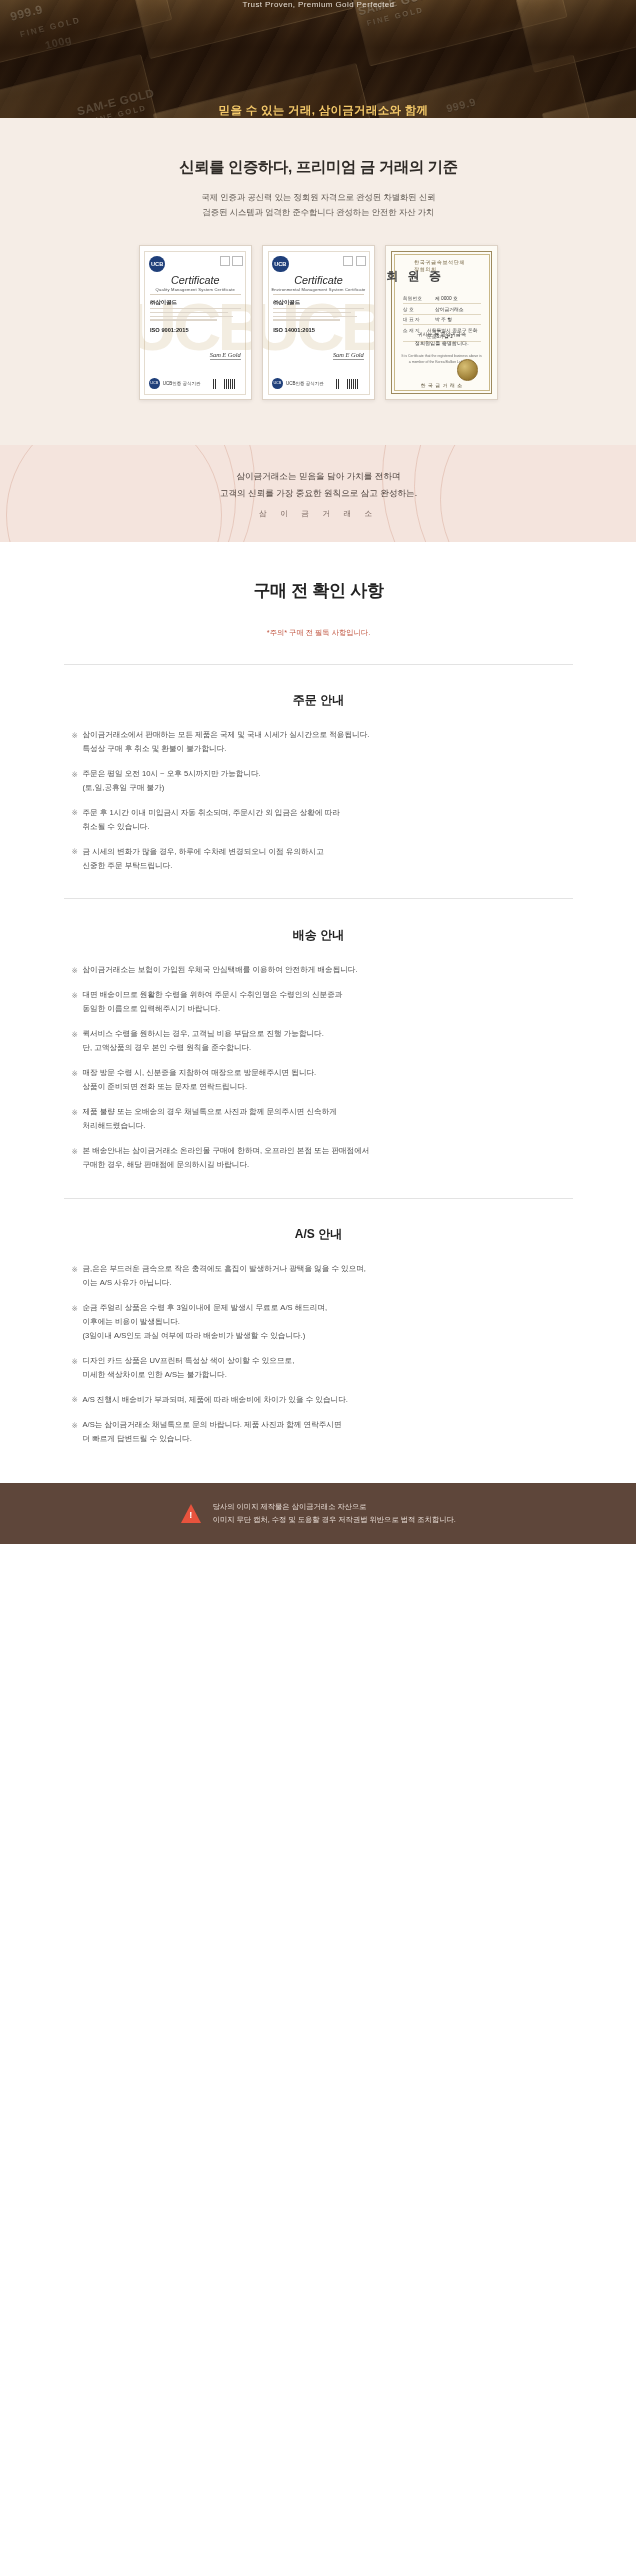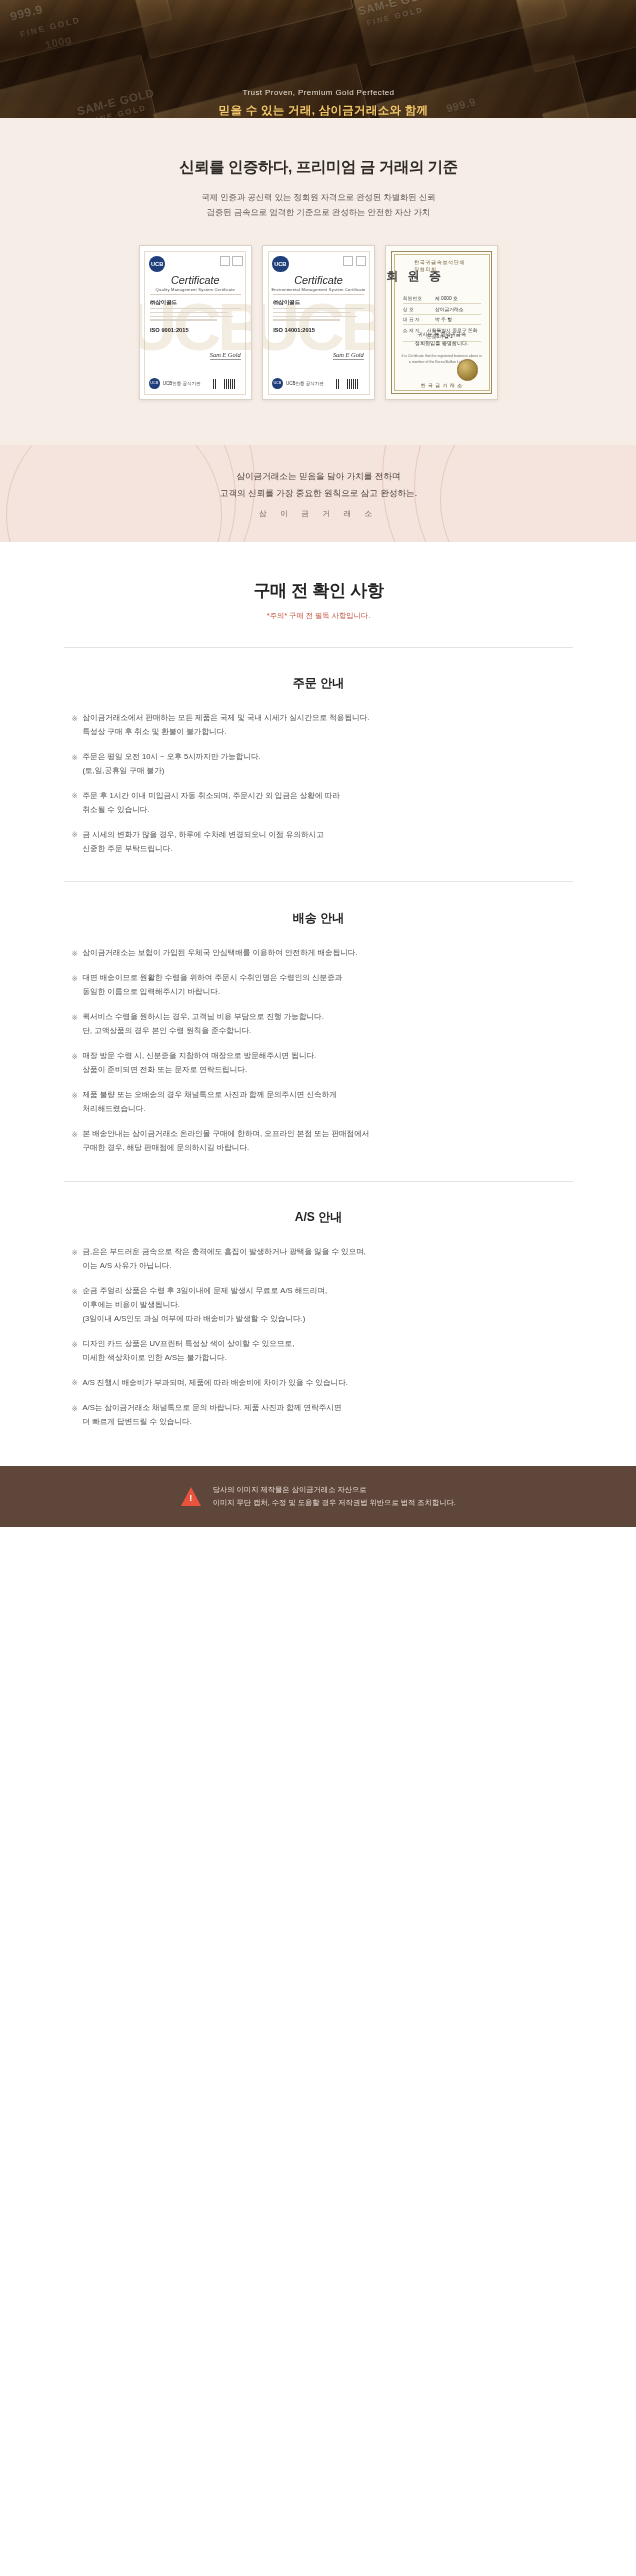--- a/index.html
+++ b/index.html
@@ -57,21 +57,21 @@
   .hero .s7 { left: 89px; top: 110px; font-size: 7.6px; letter-spacing: 1.9px; }
   .hero .s8 { left: 446px; top: 99px; font-size: 10.8px; }
 
   .hero-shade {
     position: absolute; inset: 0;
     background: linear-gradient(180deg, rgba(25,12,4,0.35), rgba(25,12,4,0.72) 40%, rgba(25,12,4,0.5));
   }
   .hero-text {
     position: absolute; inset: 0;
     display: flex; flex-direction: column;
-    align-items: center; justify-content: flex-end;
+    align-items: center; justify-content: space-between;
     gap: 5.7px;
   }
   .hero-sub {
     color: #e4dcd2;
     font-size: 8px;
     letter-spacing: 0.4px;
   }
   .hero-title {
     color: #f4c96a;
     font-size: 11.5px;
@@ -273,21 +273,21 @@
   }
   .notice-title {
     text-align: center;
     font-size: 17px;
     font-weight: bold;
     color: #222;
     letter-spacing: -0.3px;
   }
   .notice-sub {
     text-align: center;
-    margin-top: 9px;
+    margin-top: 26px;
     font-size: 7.3px;
     color: #c0543f;
   }
   .divider {
     height: 0.6px;
     background: #e3e3e3;
     margin: 25.5px 0 28px;
   }
   .block-title {
     text-align: center;
@@ -365,21 +365,21 @@
     <div class="hero-text">
       <div class="hero-sub">Trust Proven, Premium Gold Perfected</div>
       <div class="hero-title">믿을 수 있는 거래, 삼이금거래소와 함께</div>
     </div>
   </section>
 
   <section class="cert-section">
     <h2 class="cert-title">신뢰를 인증하다, 프리미엄 금 거래의 기준</h2>
     <div class="cert-desc">
       <div>국제 인증과 공신력 있는 정회원 자격으로 완성된 차별화된 신뢰</div>
-      <div>검증된 금속으로 엄격한 기준으로 완성하는 안전한 자산 가치</div>
+      <div>검증된 시스템과 엄격한 준수합니다 완성하는 안전한 자산 가치</div>
     </div>
 
     <div class="cert-row">
 
       <div class="cert-card">
         <div class="cert-inner"></div>
         <div class="cert-watermark">UCB</div>
         <div class="cert-ucb">UCB</div>
         <div class="cert-sq"></div>
         <div class="cert-sq2"></div>

